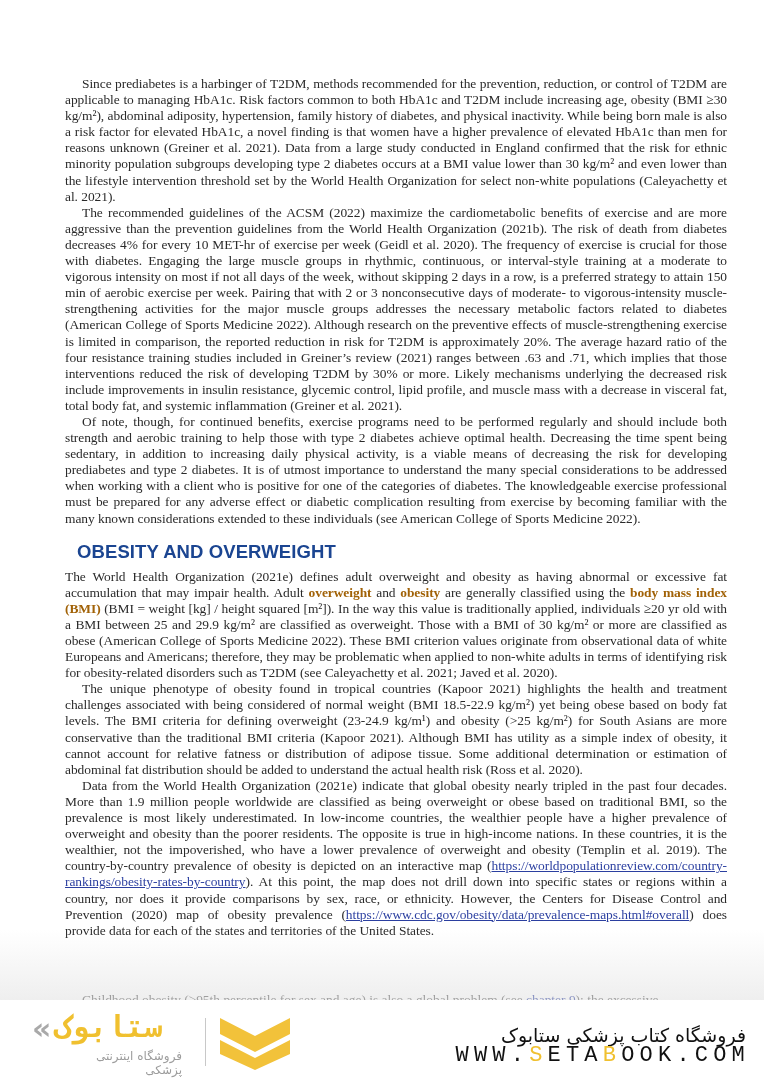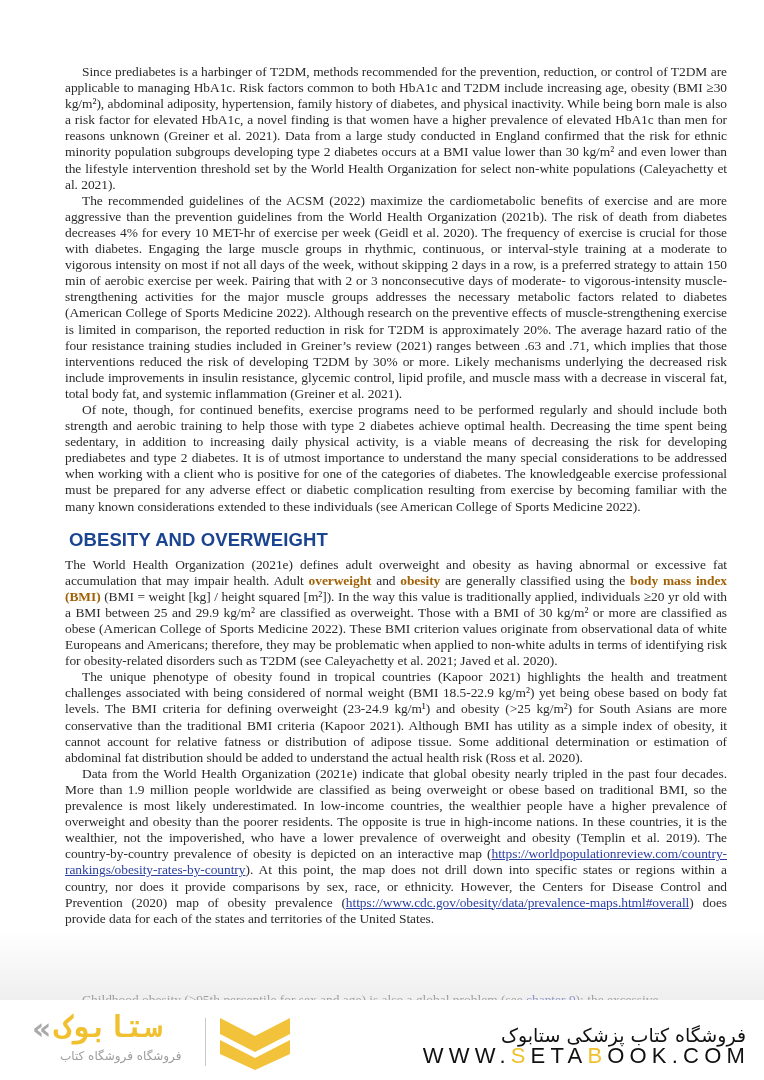--- a/index.html
+++ b/index.html
@@ -3,31 +3,31 @@
 <meta charset="utf-8">
 <style>
   html, body { margin: 0; padding: 0; }
   body {
     width: 764px; height: 1080px; overflow: hidden; position: relative;
     background: #ffffff;
     font-family: "Liberation Serif", serif;
     color: #2a2a2a;
   }
   .page {
-    position: absolute; left: 65px; top: 64px; width: 662px;
+    position: absolute; left: 65px; top: 76px; width: 662px;
   }
   p.para {
     margin: 0; font-size: 13.45px; line-height: 16.1px;
     text-align: justify; text-indent: 17px; letter-spacing: -0.05px;
   }
   p.para.noindent { text-indent: 0; }
   .term { color: #a16207; font-weight: bold; }
   a.link { color: #2b3fa0; text-decoration: underline; }
   h2.section {
-    margin: 14px 0 6px 4px;
+    margin: 14px 0 6px 12px;
     font-family: "Liberation Sans", sans-serif; font-weight: bold;
     font-size: 18.5px; color: #1b4591; letter-spacing: 0.1px;
   }
   .cutline {
     position: absolute; left: 65px; top: 992px; width: 662px;
     font-size: 13.45px; line-height: 16px; text-indent: 17px;
     white-space: nowrap; overflow: hidden; color: #555; height: 9px;
   }
   .cutline .xref { color: #2b3fa0; }
   .fade {
@@ -49,21 +49,21 @@
     position: absolute; left: 28px; top: 37px; font-family: "DejaVu Sans", sans-serif;
     font-size: 12px; color: #9d9d9d; direction: rtl;
   }
   .divider { position: absolute; left: 205px; top: 18px; width: 1px; height: 48px; background: #c8c8c8; }
   .shield { position: absolute; left: 218px; top: 14px; width: 74px; height: 56px; }
   .store-title {
     position: absolute; right: 18px; top: 24px; font-family: "DejaVu Sans", sans-serif;
     font-size: 19px; color: #111; direction: rtl;
   }
   .store-url {
-    position: absolute; right: 14px; top: 43px; font-family: Liberation Sans, sans-serif;
+    position: absolute; right: 14px; top: 43px; font-family: Liberation Mono, monospace;
     font-size: 22px; letter-spacing: 5.2px; color: #111;
   }
   .store-url .hl { color: #f0c02f; }
 </style>
 </head>
 <body>
 
 <div class="page">
   <p class="para">Since prediabetes is a harbinger of T2DM, methods recommended for the prevention, reduction, or control of T2DM are applicable to managing HbA1c. Risk factors common to both HbA1c and T2DM include increasing age, obesity (BMI ≥30 kg/m²), abdominal adiposity, hypertension, family history of diabetes, and physical inactivity. While being born male is also a risk factor for elevated HbA1c, a novel finding is that women have a higher prevalence of elevated HbA1c than men for reasons unknown (Greiner et al. 2021). Data from a large study conducted in England confirmed that the risk for ethnic minority population subgroups developing type 2 diabetes occurs at a BMI value lower than 30 kg/m² and even lower than the lifestyle intervention threshold set by the World Health Organization for select non-white populations (Caleyachetty et al. 2021).</p>
   <p class="para">The recommended guidelines of the ACSM (2022) maximize the cardiometabolic benefits of exercise and are more aggressive than the prevention guidelines from the World Health Organization (2021b). The risk of death from diabetes decreases 4% for every 10 MET-hr of exercise per week (Geidl et al. 2020). The frequency of exercise is crucial for those with diabetes. Engaging the large muscle groups in rhythmic, continuous, or interval-style training at a moderate to vigorous intensity on most if not all days of the week, without skipping 2 days in a row, is a preferred strategy to attain 150 min of aerobic exercise per week. Pairing that with 2 or 3 nonconsecutive days of moderate- to vigorous-intensity muscle-strengthening activities for the major muscle groups addresses the necessary metabolic factors related to diabetes (American College of Sports Medicine 2022). Although research on the preventive effects of muscle-strengthening exercise is limited in comparison, the reported reduction in risk for T2DM is approximately 20%. The average hazard ratio of the four resistance training studies included in Greiner’s review (2021) ranges between .63 and .71, which implies that those interventions reduced the risk of developing T2DM by 30% or more. Likely mechanisms underlying the decreased risk include improvements in insulin resistance, glycemic control, lipid profile, and muscle mass with a decrease in visceral fat, total body fat, and systemic inflammation (Greiner et al. 2021).</p>
@@ -81,21 +81,21 @@
 <div class="cutline"><span>Childhood obesity (≥95th percentile for sex and age) is also a global problem (see </span><span class="xref">chapter 9</span><span>); the excessive</span></div>
 
 <div class="fade"></div>
 
 <div class="banner">
   <div class="logo-left">
     <div class="logo-word">
       <span class="chev">«</span>
       <span class="logo-mark">ستابوک</span>
     </div>
-    <div class="logo-sub">فروشگاه فروشگاه کتاب</div>
+    <div class="logo-sub">فروشگاه اینترنتی پزشکی</div>
   </div>
   <div class="divider"></div>
   <svg class="shield" viewBox="0 0 74 56">
     <polygon points="2,4 37,22 72,4 72,20 37,38 2,20" fill="#f2c23a"></polygon>
     <polygon points="2,26 37,44 72,26 72,40 37,56 2,40" fill="#f2c23a"></polygon>
   </svg>
   <div class="store-title">فروشگاه کتاب پزشکی ستابوک</div>
   <div class="store-url"><span>WWW.</span><span class="hl">S</span><span>ETA</span><span class="hl">B</span><span>OOK.COM</span></div>
 </div>
 

